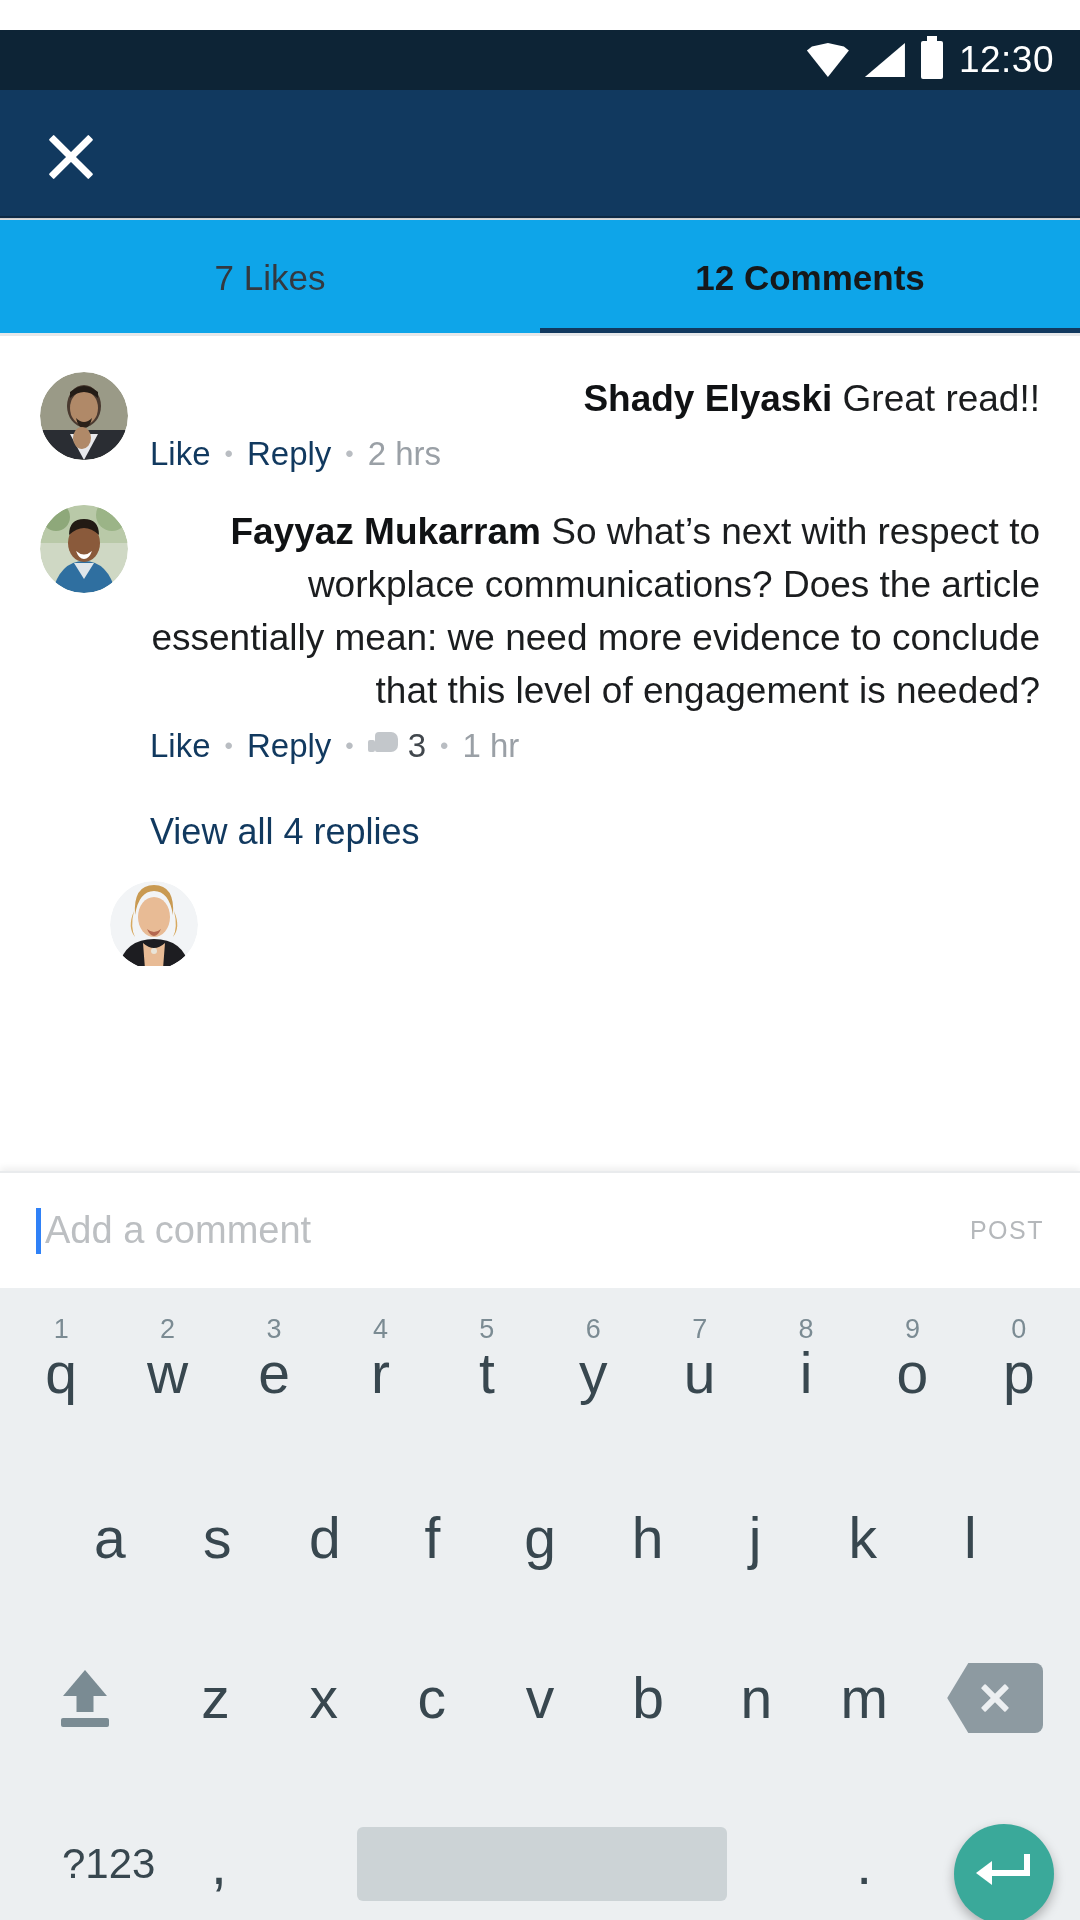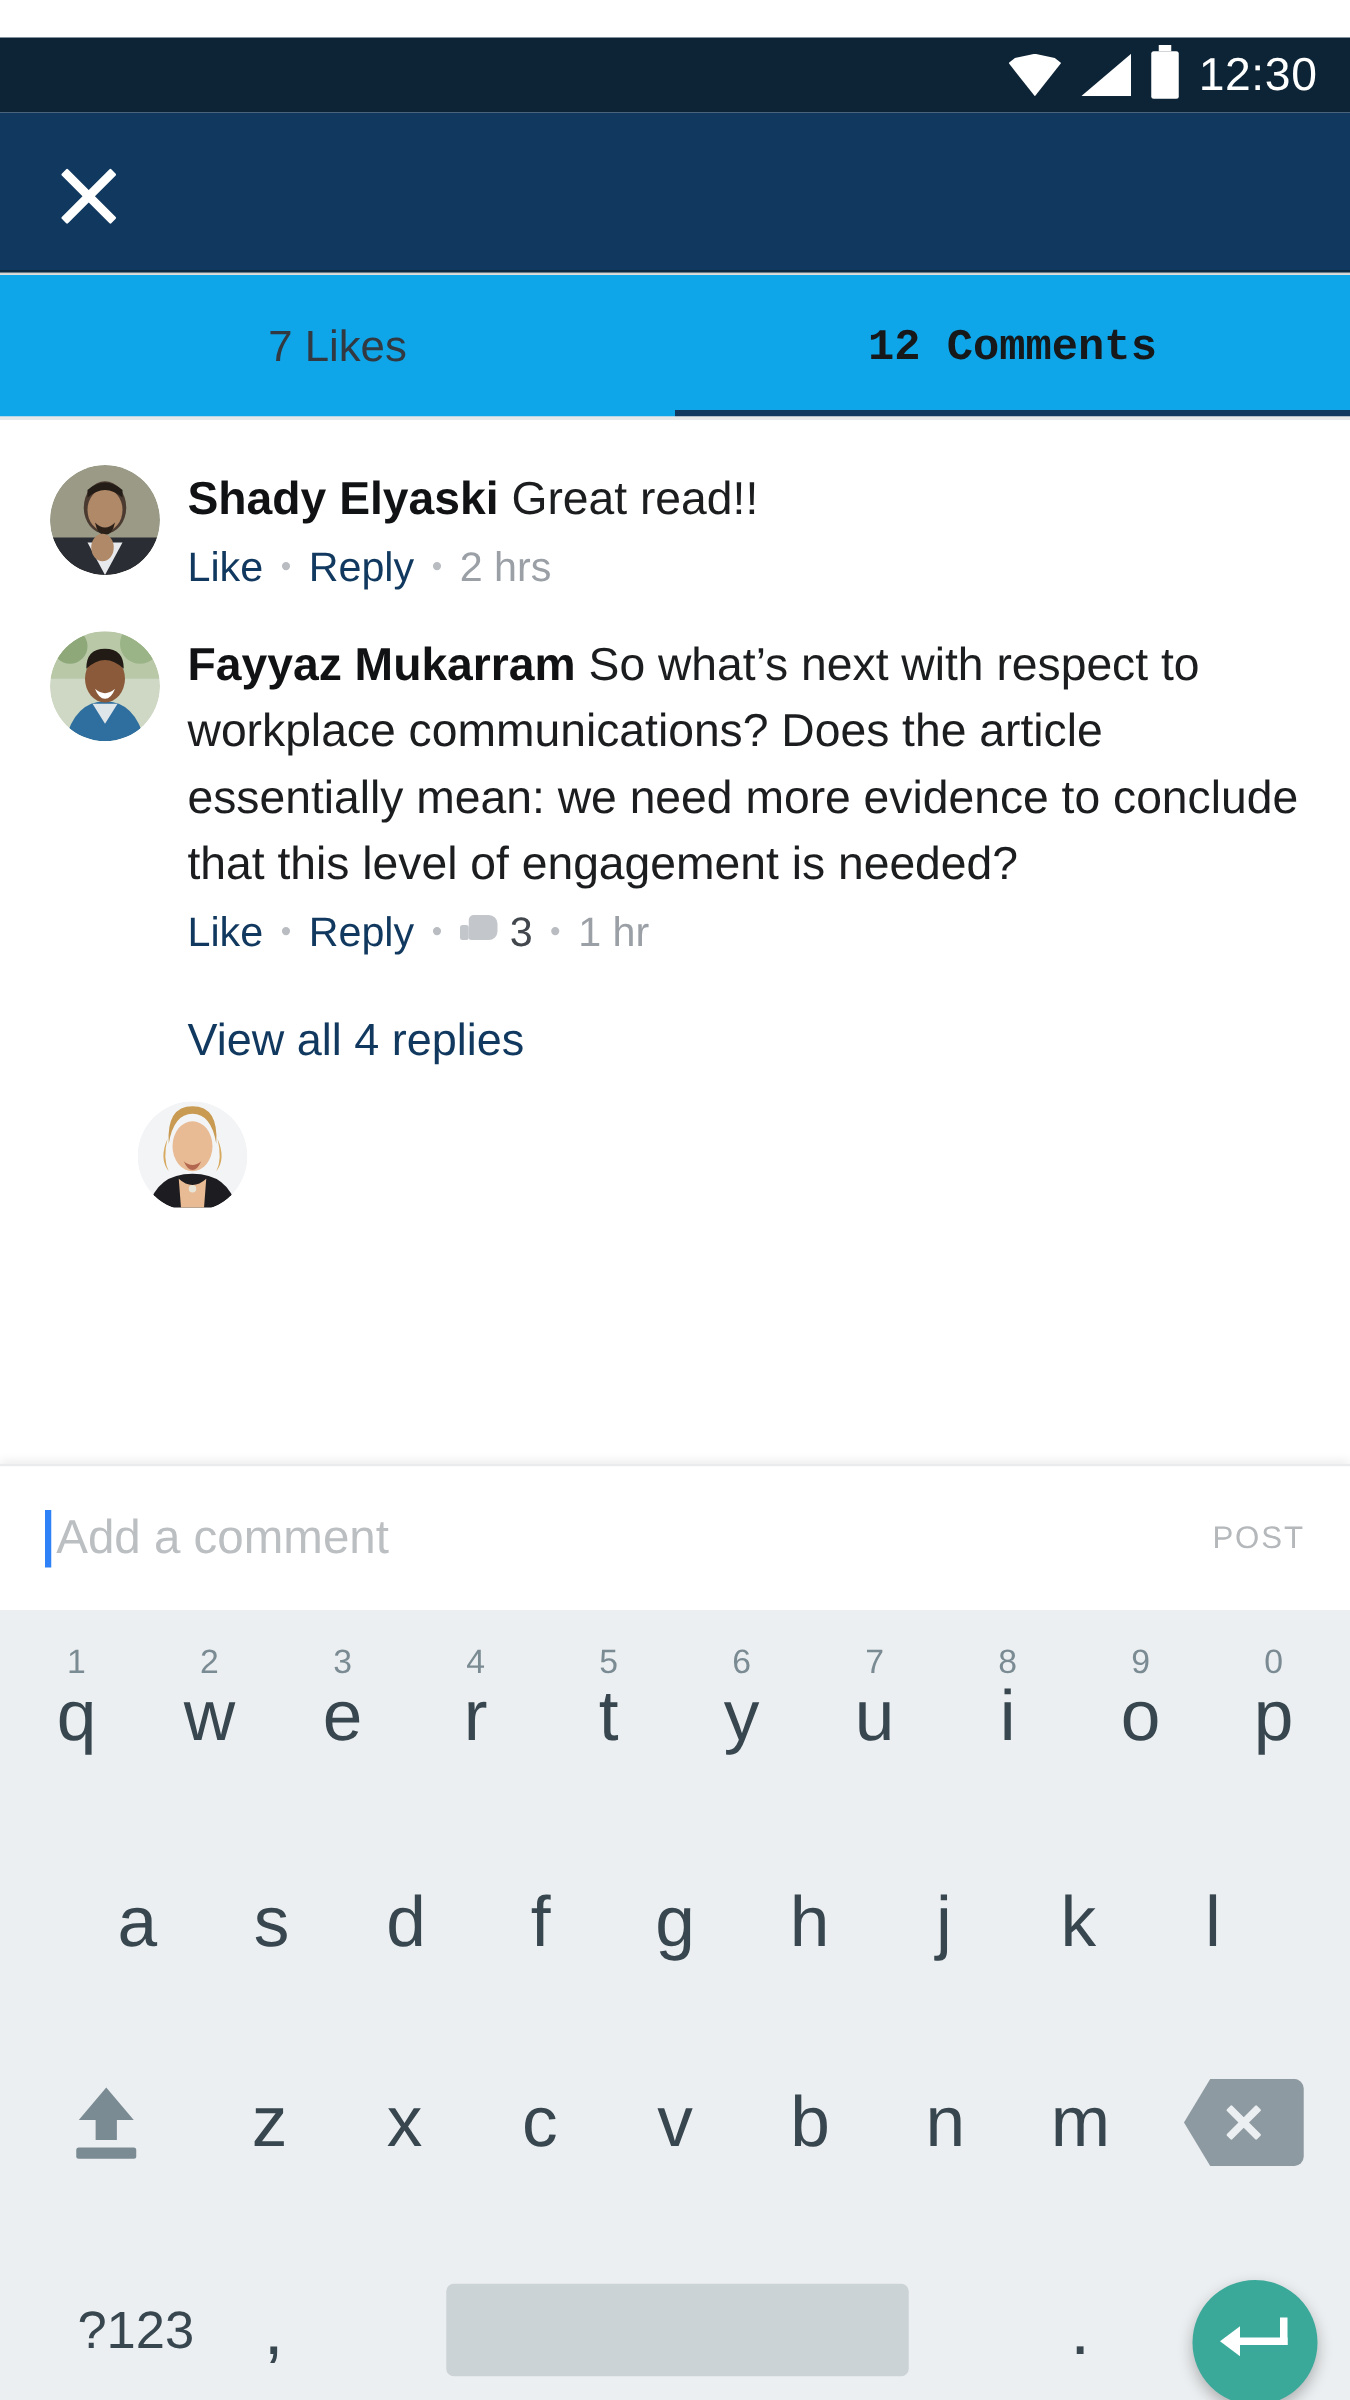--- a/index.html
+++ b/index.html
@@ -59,21 +59,21 @@
 
   
   .tabs{
     position:absolute; top:190px; left:0; width:1080px; height:115px;
     background:#0ea5e9; display:flex;
   }
   .tab{
     flex:1; display:flex; align-items:center; justify-content:center;
     position:relative; font-size:35px; color:#333940; cursor:pointer;
   }
-  .tab.active{ color:#16181a; font-weight:bold;font-family:Liberation Mono, monospace; }
+  .tab.active{ color:#16181a; font-weight:bold; }
   .tab.active .tab-underline{
     position:absolute; bottom:0; left:0; right:0; height:7px; background:#11395f;
   }
   .tabs-divider{
     position:absolute; top:303px; left:0; width:1080px; height:3px; background:#e6e8ea;
   }
 
   
   .comments{
     position:absolute; top:306px; left:0; width:1080px; height:630px;
@@ -81,21 +81,21 @@
   }
   .comment{ display:flex; padding:28px 40px 0 40px; }
   .comment.first{ padding-top:36px; }
   .avatar{
     width:88px; height:88px; border-radius:50%; flex:0 0 88px;
     margin-right:22px; overflow:hidden; position:relative;
   }
   .avatar svg{ display:block; width:100%; height:100%; }
   .cbody{ flex:1; min-width:0; }
   .ctext{
-    font-size:37px; line-height:53px; color:#1b1d1f; word-wrap:break-word;
+    font-size:37px; line-height:53px; color:#1b1d1f; word-wrap:break-word;text-align:right;
   }
   .cname{ font-weight:bold; color:#101214; }
   .mention{ color:#11395f; font-weight:bold; }
   .cmeta{
     margin-top:6px; font-size:33px; line-height:46px; color:#9aa0a6;
     display:flex; align-items:center; flex-wrap:wrap;
   }
   .cmeta .act{ color:#11395f; cursor:pointer; }
   .cmeta .dot{ margin:0 14px; color:#b9bdc2; font-size:24px; }
   .thumb-ico{

